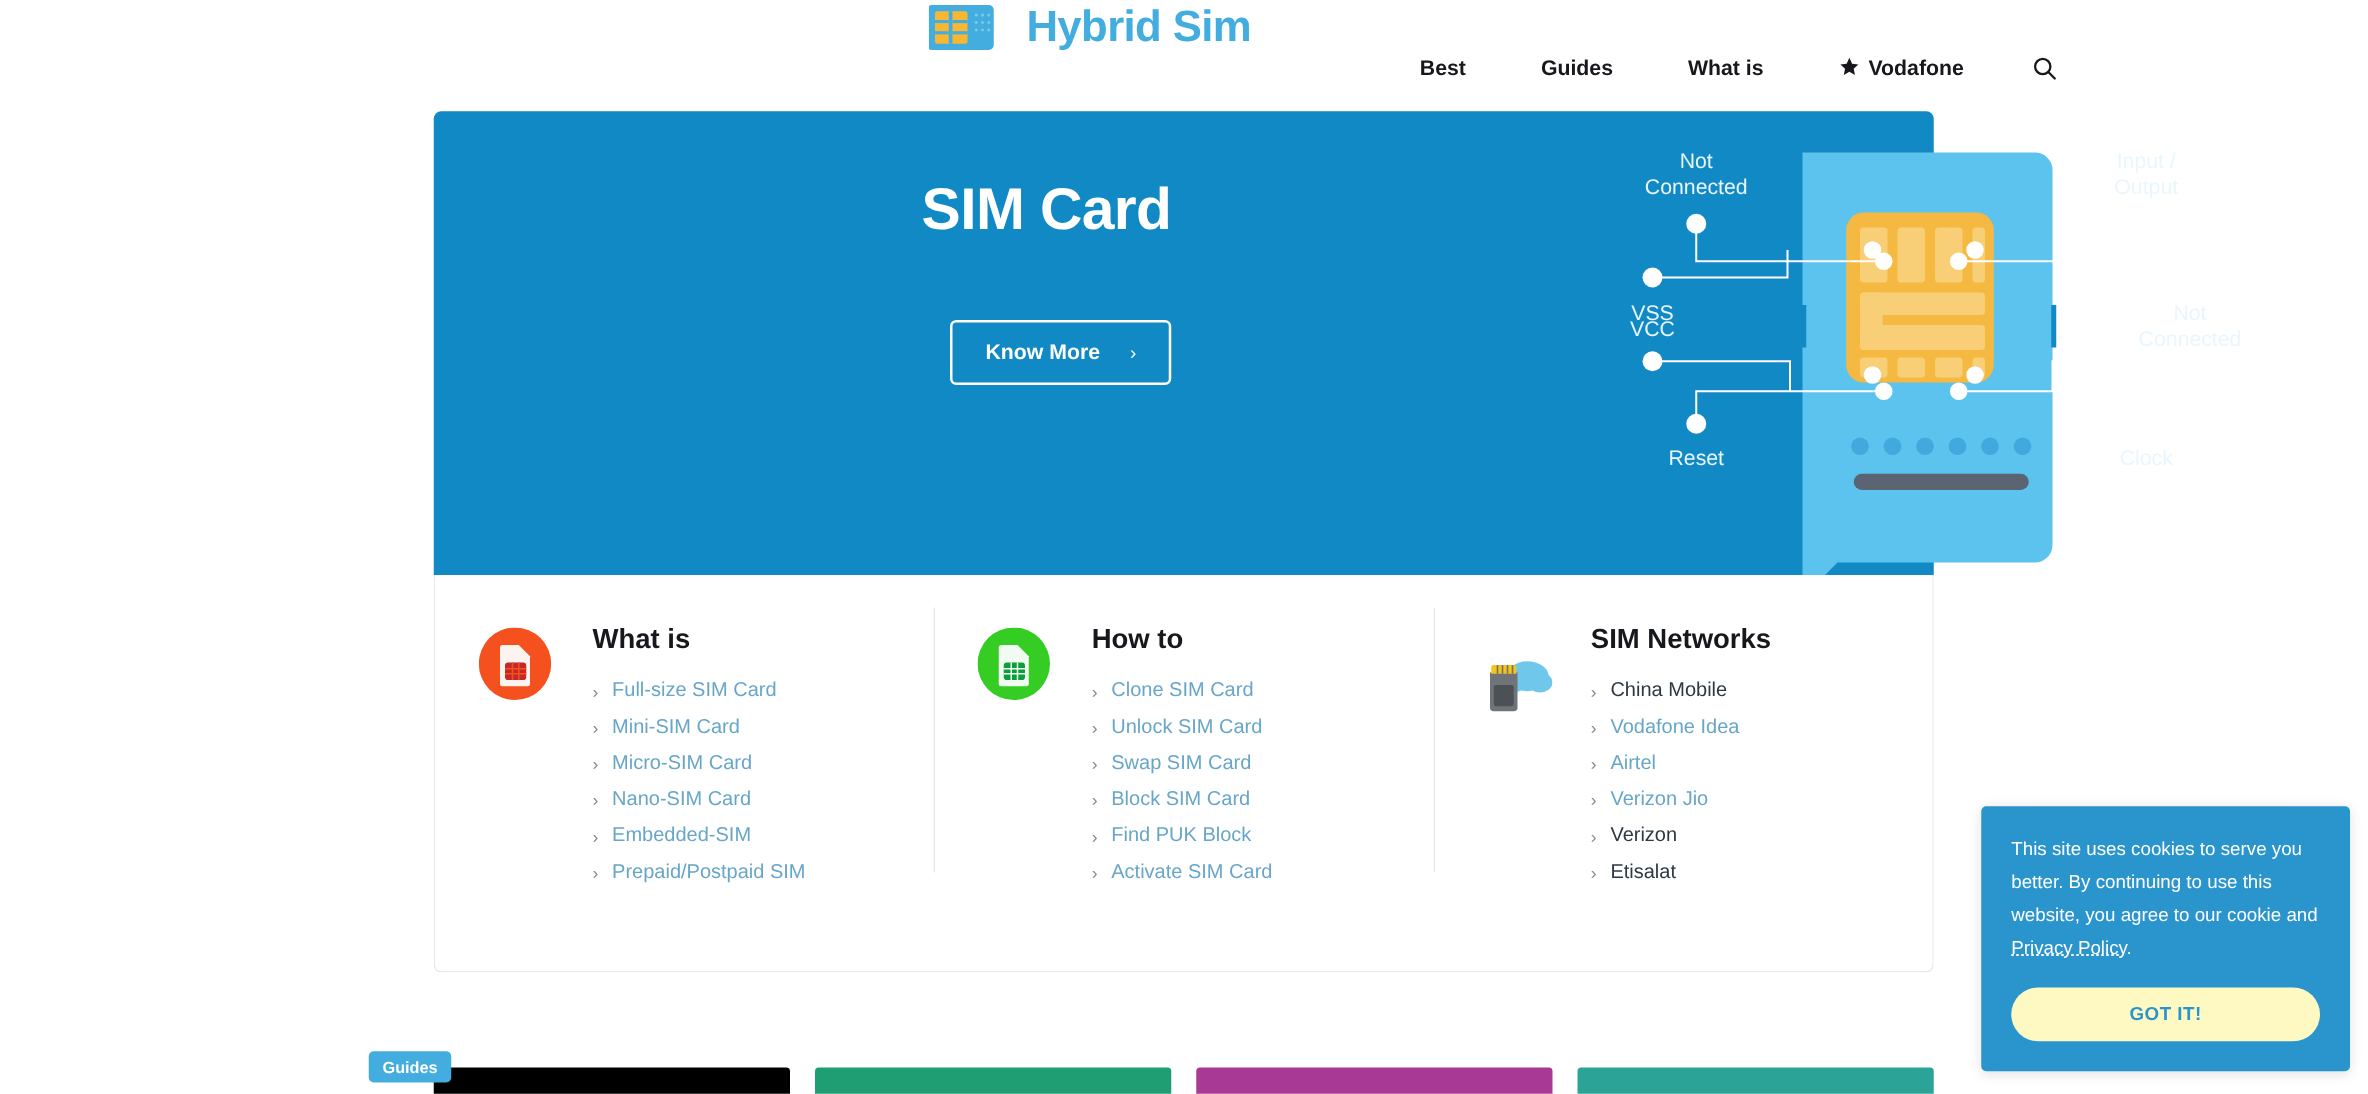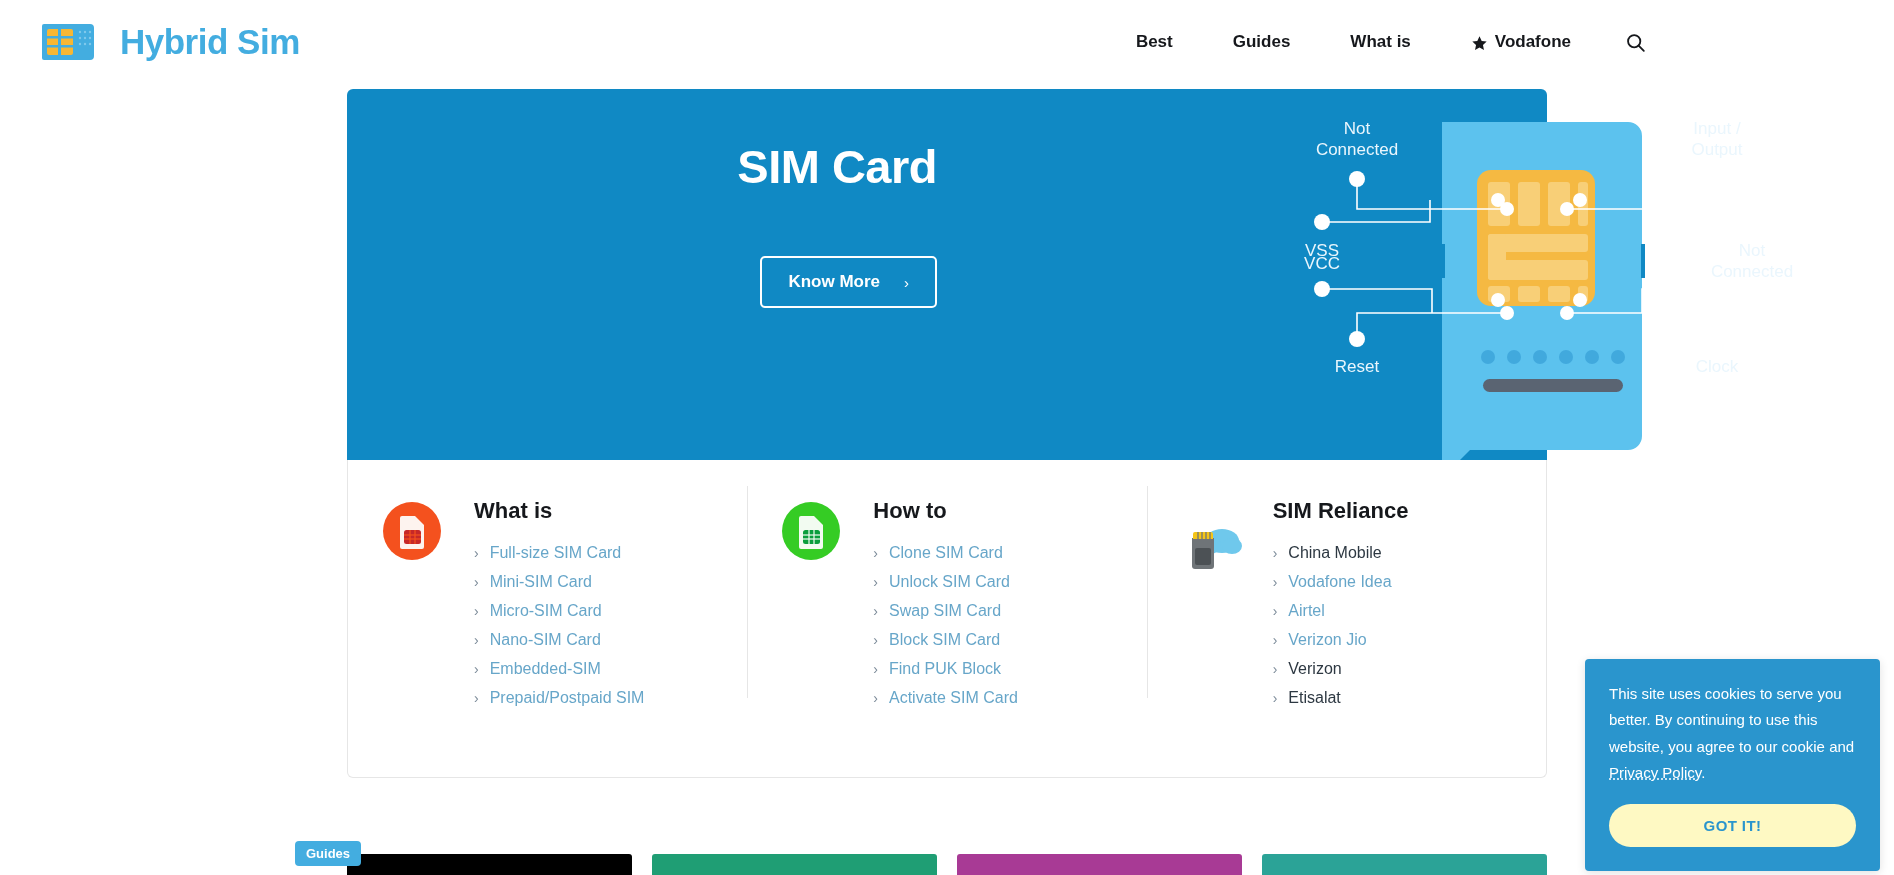--- a/index.html
+++ b/index.html
@@ -9,38 +9,39 @@
     font-family: "Liberation Sans", sans-serif;
     overflow: hidden;
   }
 
   
   .site-header {
     position: absolute; top: 0; left: 0;
     width: 1702px; height: 84px;
     display: flex; align-items: center;
     background: #ffffff;
+    flex-direction: column;
   }
   .brand {
     display: flex; align-items: center; gap: 14px;
     margin-left: 42px;
   }
   .brand-logo { width: 64px; height: 44px; flex: 0 0 auto; }
   .brand-name {
     font-size: 35px; font-weight: bold; color: #43ade0;
     letter-spacing: -0.5px; white-space: nowrap;
   }
   .main-nav {
     margin-left: auto; margin-right: 42px;
     display: flex; align-items: center; gap: 0px;
   }
   .nav-item {
     font-size: 17px; font-weight: bold; color: #16181c;
     padding: 0 30px; white-space: nowrap;
-    display: flex; align-items: flex-end; gap: 7px;
+    display: flex; align-items: flex-start; gap: 7px;
     cursor: pointer;
   }
   .nav-star { width: 17px; height: 17px; display: block; }
   .search-btn {
     padding: 0 14px 0 24px; display: flex; align-items: center;
     cursor: pointer;
   }
   .search-ico { width: 21px; height: 21px; display: block; }
 
   
@@ -128,21 +129,21 @@
   .b-badge {
     position: absolute; left: -52px; top: -13px;
     background: #43ade0; color: #ffffff;
     font-size: 13px; font-weight: bold;
     padding: 5px 11px; border-radius: 4px;
     white-space: nowrap;
   }
 
   
   .cookie {
-    position: absolute; right: 14px; bottom: 4px;
+    position: absolute; right: 14px; bottom: 18px;
     width: 295px;
     background: #2a95cd; border-radius: 4px;
     padding: 22px 24px 24px 24px;
     box-shadow: 0 2px 10px rgba(0,0,0,.12);
   }
   .cookie-text {
     font-size: 15px; color: #ffffff; line-height: 1.75;
   }
   .cookie-link {
     color: #ffffff; text-decoration: underline;
@@ -405,21 +406,21 @@
             <g stroke="#6f7478" stroke-width="1.3">
               <line x1="18" y1="8" x2="18" y2="15"></line>
                 <line x1="22" y1="8" x2="22" y2="15"></line>
               <line x1="26" y1="8" x2="26" y2="15"></line>
                 <line x1="30" y1="8" x2="30" y2="15"></line>
             </g>
             <rect x="15" y="24" width="16" height="17" rx="2" fill="#4c5155"></rect>
           </svg>
         </div>
         <div class="col-body">
-          <div class="col-title">SIM Reliance</div>
+          <div class="col-title">SIM Networks</div>
           <ul class="link-list">
             <li>
                 <span class="li-chev">›</span>
                 <span class="li-label plain">China Mobile</span>
               </li>
             <li>
                 <span class="li-chev">›</span>
                 <span class="li-label">Vodafone Idea</span>
               </li>
             <li>

